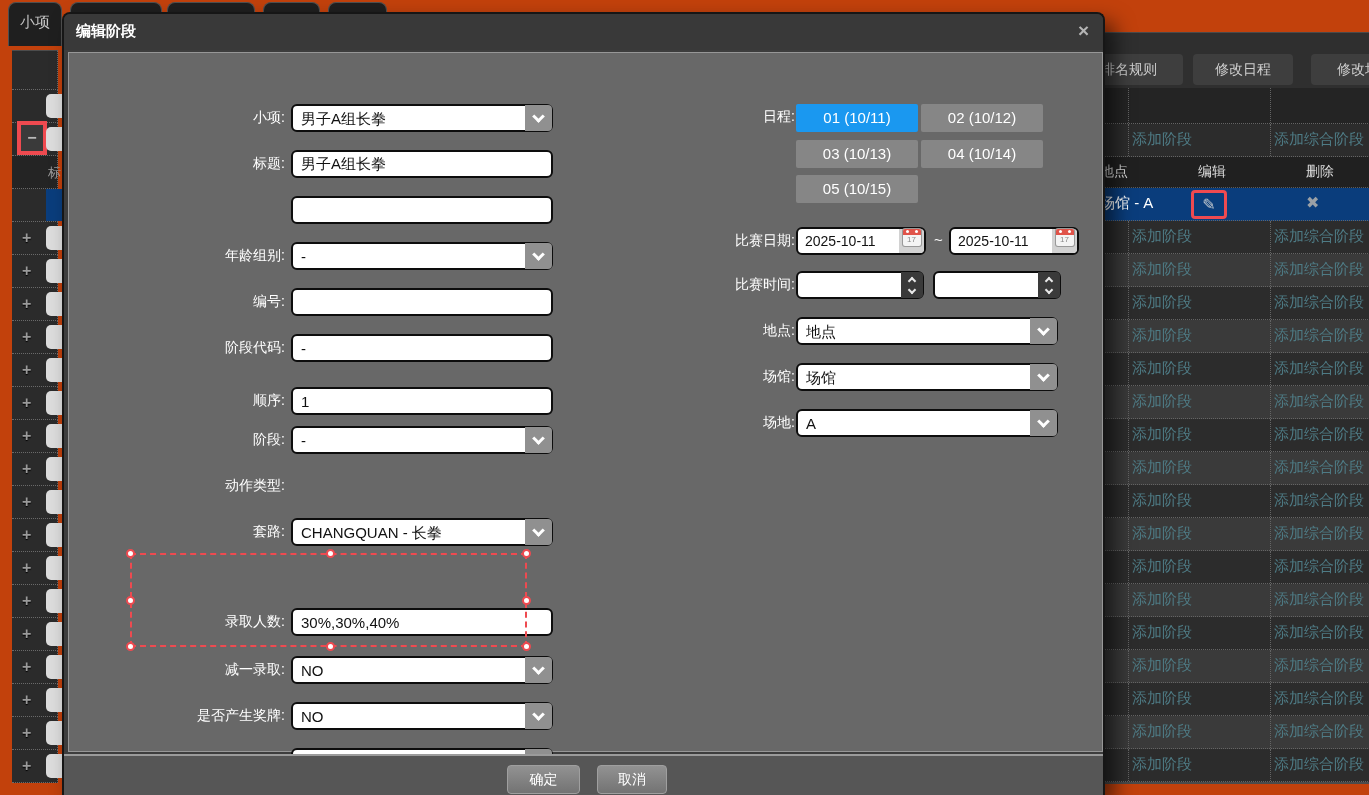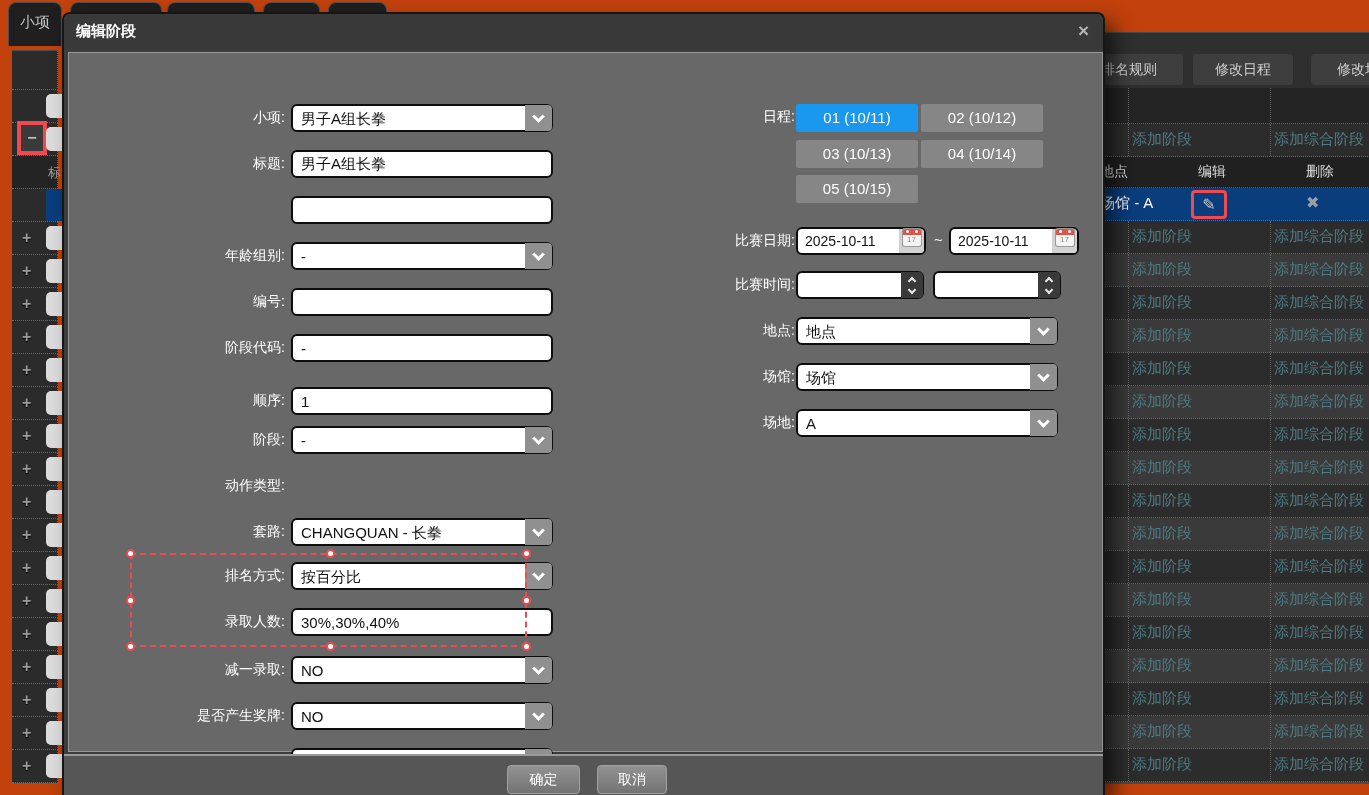--- a/index.html
+++ b/index.html
@@ -386,29 +386,20 @@
   </div>
           <div class="frow" style="top: 465px;">
     <div class="flabel">套路:</div>
     <div class="sel">
       <span class="val">CHANGQUAN - 长拳</span>
       <div class="arrow">
                 <div class="chev"></div>
               </div>
     </div>
   </div>
-          <div class="frow" style="top: 509px;">
-    <div class="flabel">排名方式:</div>
-    <div class="sel">
-      <span class="val">按百分比</span>
-      <div class="arrow">
-                <div class="chev"></div>
-              </div>
-    </div>
-  </div>
           <div class="frow" style="top: 555px;">
     <div class="flabel">录取人数:</div>
     <input class="inp" value="30%,30%,40%" style="">
   </div>
           <div class="frow" style="top: 603px;">
     <div class="flabel">减一录取:</div>
     <div class="sel">
       <span class="val">NO</span>
       <div class="arrow">
                 <div class="chev"></div>

